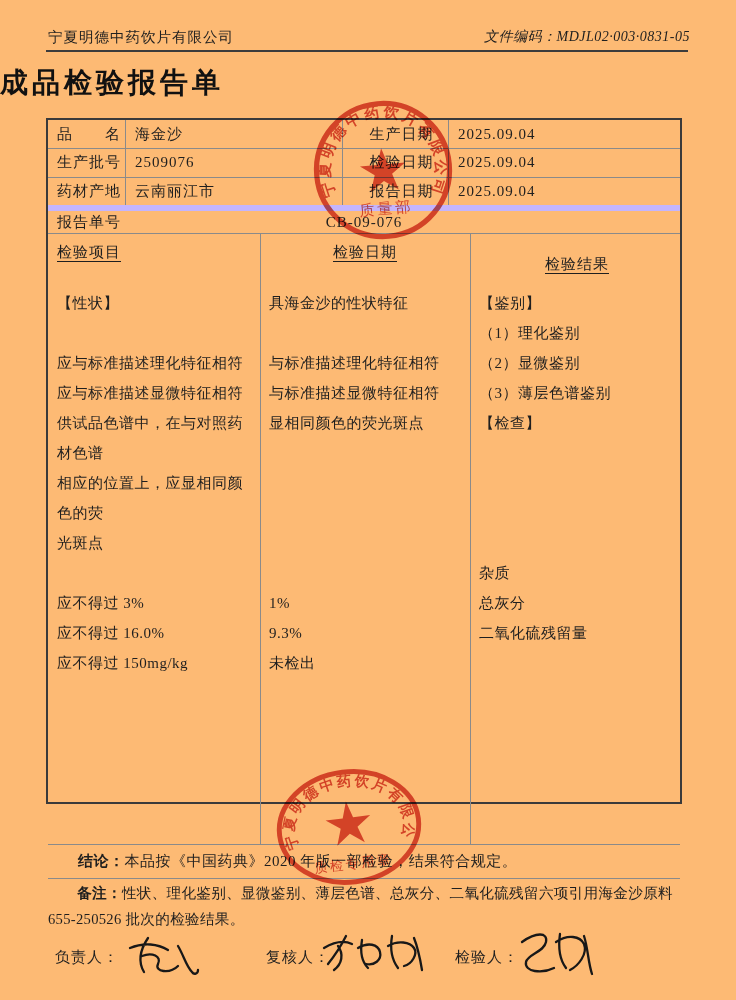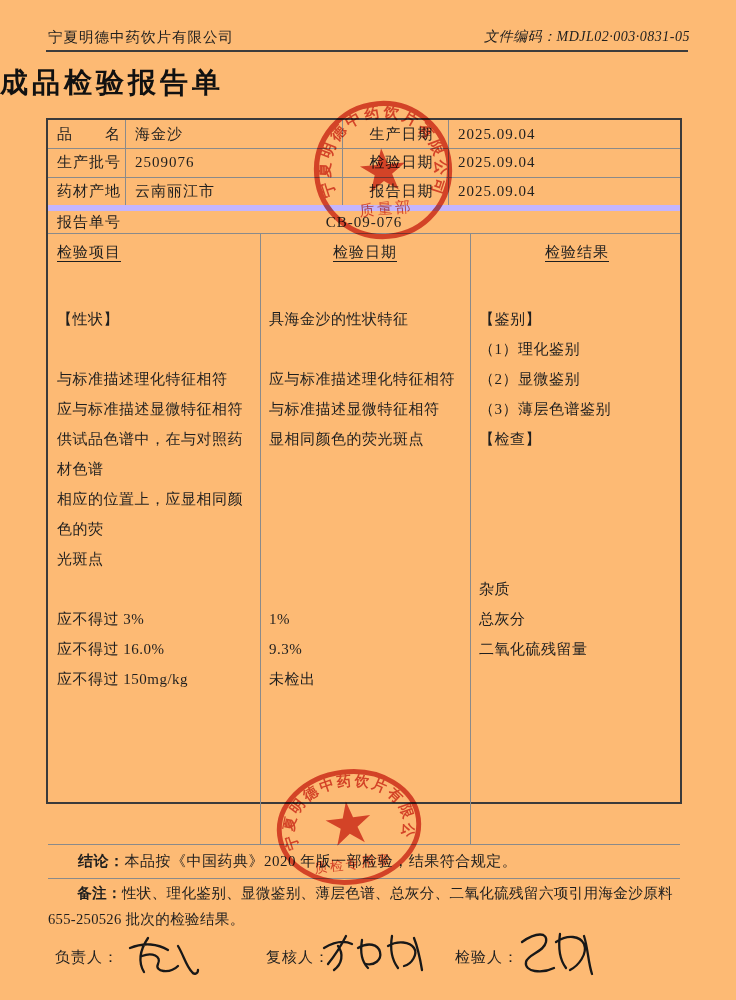--- a/index.html
+++ b/index.html
@@ -32,23 +32,23 @@
   .rowspan .lbl { position:absolute; left:9px; top:50%; transform:translateY(-50%); letter-spacing:1px; }
   .rowspan .val { position:absolute; left:50%; top:50%; transform:translate(-50%,-50%); letter-spacing:1px; }
 
   
   .ttable { position:relative; width:100%; height:611px; border-bottom:1px solid #8a8a8a; font-size:15px; }
   .vline { position:absolute; top:0; bottom:0; width:1px; background:#8a8a8a; }
   .vline.v1 { left:212px; } .vline.v2 { left:422px; }
   .thead span { position:absolute; top:9px; text-decoration:underline; text-underline-offset:4px; letter-spacing:1px; }
   .th1 { left:9px; }
   .th2 { left:212px; width:210px; text-align:center; }
-  .th3 { left:423px; width:212px; text-align:center; }
+  .th3 { left:423px; width:212px; text-align:center;margin-top:12px; }
   .tbody { position:absolute; left:0; top:54px; width:100%;
-    display:grid; grid-template-columns:212px 210px 214px;margin-top:16px; }
+    display:grid; grid-template-columns:212px 210px 214px; }
   .tc { line-height:30px; padding-left:9px; padding-right:4px; letter-spacing:.5px; white-space:pre-line; }
 
   
   .conc { position:relative; width:100%; height:34px; border-bottom:1px solid #8a8a8a;
     font-size:15px; line-height:32px; text-indent:2em; letter-spacing:.5px; }
   .remark { position:relative; width:100%; height:52px; font-size:14.6px;
     line-height:26px; text-indent:2em; letter-spacing:.3px; padding-top:1px; }
   .b { font-weight:bold; }
 
   
@@ -103,22 +103,22 @@
       </div>
       <div class="tbody">
         <div class="tc">【性状】</div>
         <div class="tc">具海金沙的性状特征</div>
 
         <div class="tc">【鉴别】</div>
         <div class="tc"></div>
         <div class="tc"></div>
 
         <div class="tc">（1）理化鉴别</div>
+        <div class="tc">应与标准描述理化特征相符</div>
         <div class="tc">与标准描述理化特征相符</div>
-        <div class="tc">应与标准描述理化特征相符</div>
 
         <div class="tc">（2）显微鉴别</div>
         <div class="tc">应与标准描述显微特征相符</div>
         <div class="tc">与标准描述显微特征相符</div>
 
         <div class="tc">（3）薄层色谱鉴别</div>
         <div class="tc">供试品色谱中，在与对照药材色谱
 相应的位置上，应显相同颜色的荧
 光斑点</div>
         <div class="tc">显相同颜色的荧光斑点</div>

